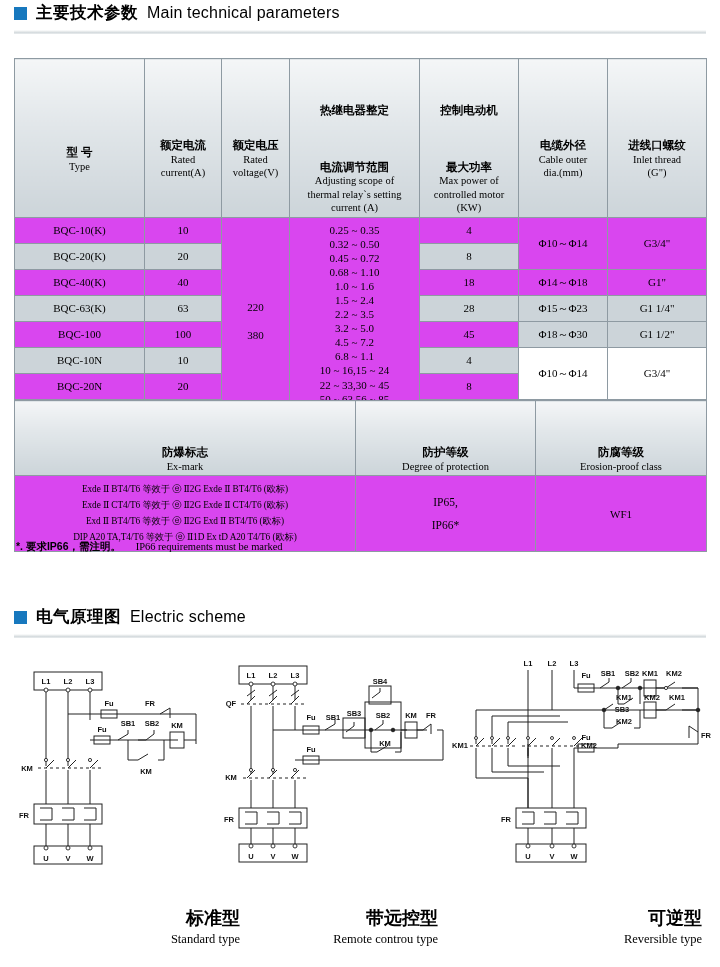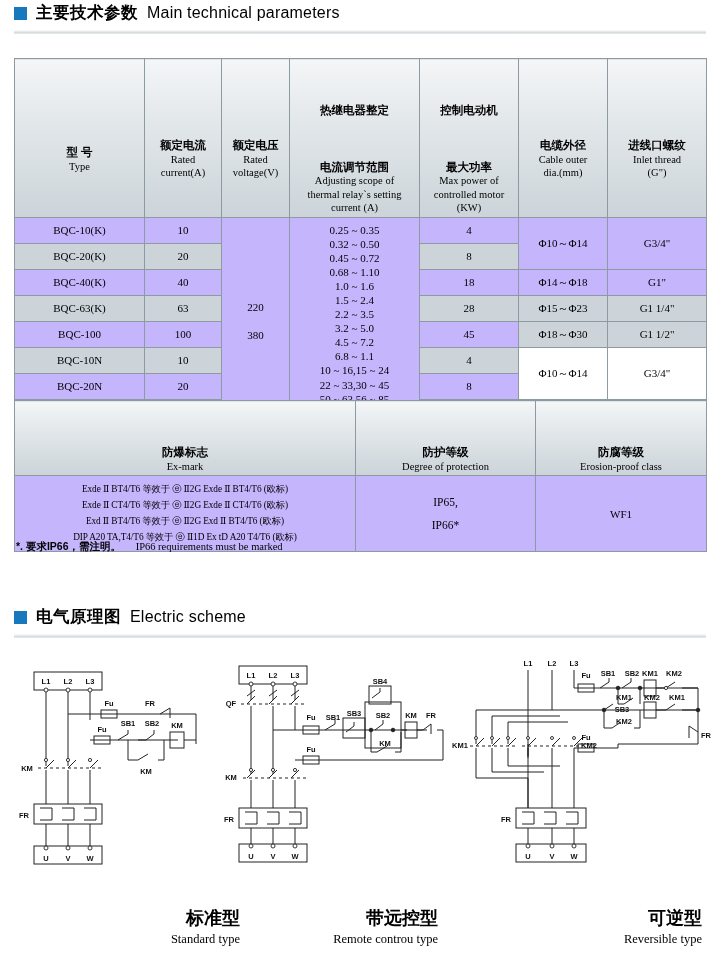--- a/index.html
+++ b/index.html
@@ -41,21 +41,21 @@
     position: absolute;
     border: 1px solid #8e9aa2;
   }
   .tbl td, .tbl th {
     border: 1px solid #8e9aa2;
     text-align: center;
     vertical-align: middle;
     font-size: 11px;
     line-height: 1.28;
     padding: 2px 2px;
-    background: #c4b5fd;
+    background: #d946ef;
   }
   .tbl th {
     background: linear-gradient(to bottom, #f4f6f7 0%, #e2e7ea 40%, #ccd4d9 100%);
     font-weight: normal;
   }
   .hcn { font-family: "Liberation Sans","DejaVu Sans",sans-serif; font-weight: bold; font-size: 11.5px; display:block;margin-top:42px; }
   .hen { display: block; font-size: 10.5px; }
   .shaded td { background: #ccd4d9; }
   .shaded td.nofill { background: #ffffff; }
   .cell-strong { font-size: 11.5px; }

